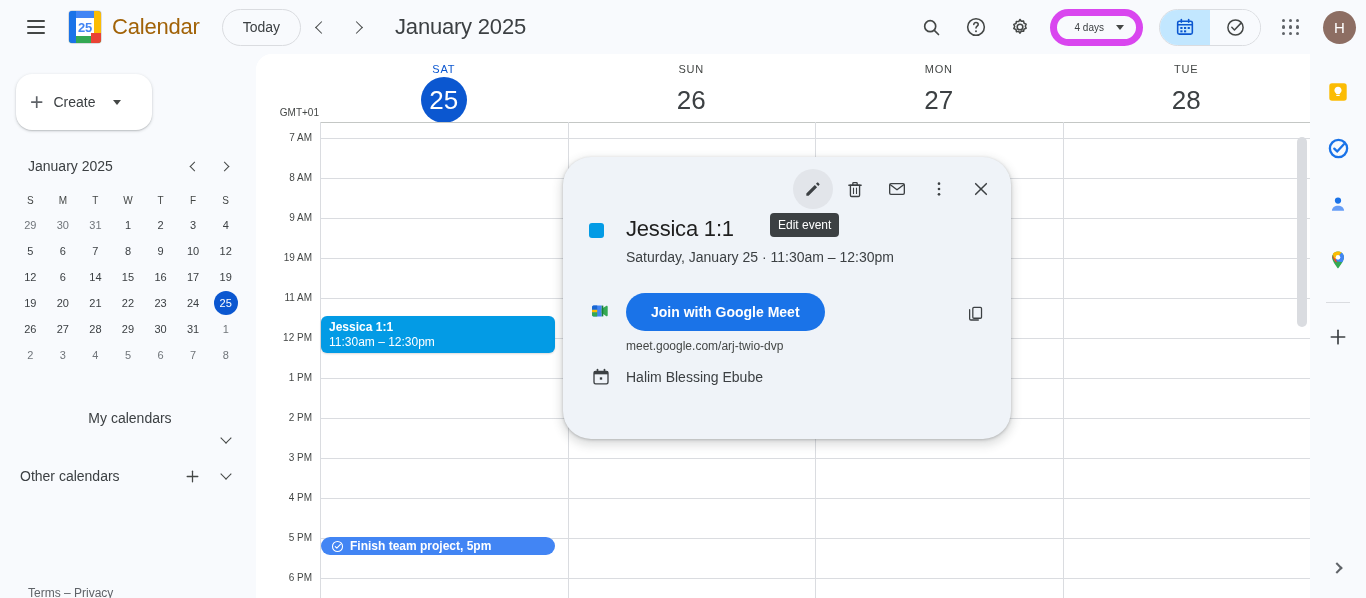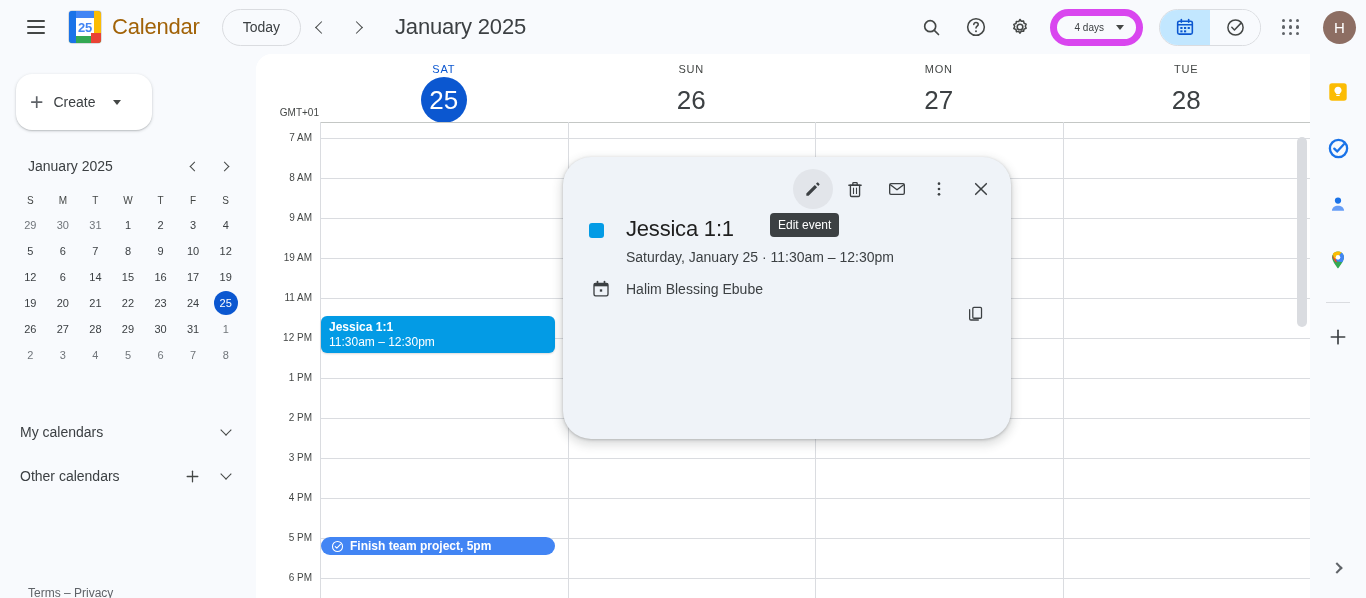--- a/index.html
+++ b/index.html
@@ -402,21 +402,21 @@
               <td class="other"><span class="d">5</span></td>
               <td class="other"><span class="d">6</span></td>
               <td class="other"><span class="d">7</span></td>
               <td class="other"><span class="d">8</span></td>
             </tr>
           </tbody>
       </table>
     </div>
 
 
-    <div class="sb-section" style="margin-top:42px;">
+    <div class="sb-section" style="margin-top:42px;flex-direction:column;">
       <span class="t">My calendars</span>
       <span class="acts">
         <span class="sb-ico">
             <span class="dchev"></span>
           </span>
       </span>
     </div>
 
     <div class="sb-section">
       <span class="t">Other calendars</span>
@@ -549,20 +549,37 @@
 
     <div class="pop-body">
       <div class="ev-row">
         <div class="ev-dot"></div>
         <div class="ev-main">
           <div class="ev-h">Jessica 1:1</div>
           <div class="ev-sub">Saturday, January 25  ·  11:30am – 12:30pm</div>
         </div>
       </div>
 
+      <div class="meet-row">
+        <div class="meet-icon">
+          <svg width="24" height="24" viewBox="0 0 24 24">
+            <path d="M3 8.2a1.6 1.6 0 0 1 1.6-1.6h8.1v10.8H4.6A1.6 1.6 0 0 1 3 15.8V8.2z" fill="#4285f4"></path>
+            <path d="M3 8.2a1.6 1.6 0 0 1 1.6-1.6h3.6v4.2H3V8.2z" fill="#1967d2"></path>
+            <path d="M3 13.2h5.2v4.2H4.6A1.6 1.6 0 0 1 3 15.8v-2.6z" fill="#34a853"></path>
+            <path d="M3 10.8h5.2v2.4H3v-2.4z" fill="#fbbc04"></path>
+            <path d="M12.7 9.8l4.4-2.9c.7-.5 1.6 0 1.6.9v8.4c0 .9-1 1.4-1.7.8l-4.3-3V9.8z" fill="#34a853"></path>
+            <path d="M12.7 6.6v10.8h1.6V6.6h-1.6z" fill="#188038"></path>
+            <path d="M12.7 6.6h-1.1v10.8h1.1V6.6z" fill="#ea4335" opacity="0"></path>
+          </svg>
+        </div>
+        <div class="meet-right">
+          <button class="meet-btn">Join with Google Meet</button>
+          <div class="meet-link">meet.google.com/arj-twio-dvp</div>
+        </div>
+      </div>
 
 
       <div class="info-row">
         <div class="info-ico">
           <svg width="20" height="20" viewBox="0 0 24 24">
             <rect x="3.6" y="5.2" width="16.8" height="15" rx="1.8" fill="none" stroke="#3c4043" stroke-width="1.6"></rect>
             <rect x="3.6" y="5.2" width="16.8" height="3.6" fill="#3c4043"></rect>
             <line x1="7.8" y1="3" x2="7.8" y2="6.4" stroke="#3c4043" stroke-width="2" stroke-linecap="round"></line>
             <line x1="16.2" y1="3" x2="16.2" y2="6.4" stroke="#3c4043" stroke-width="2" stroke-linecap="round"></line>
             <rect x="10.6" y="12.4" width="2.8" height="2.8" fill="#3c4043"></rect>

